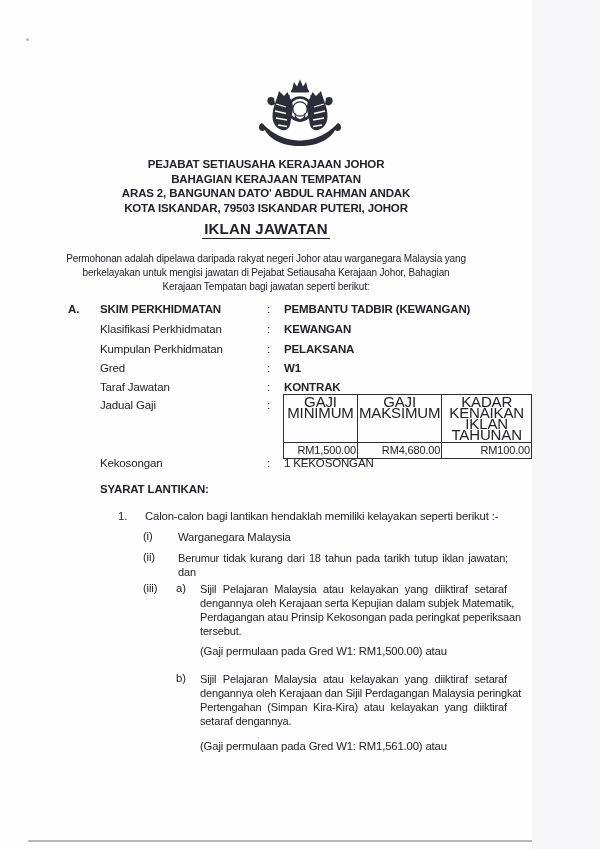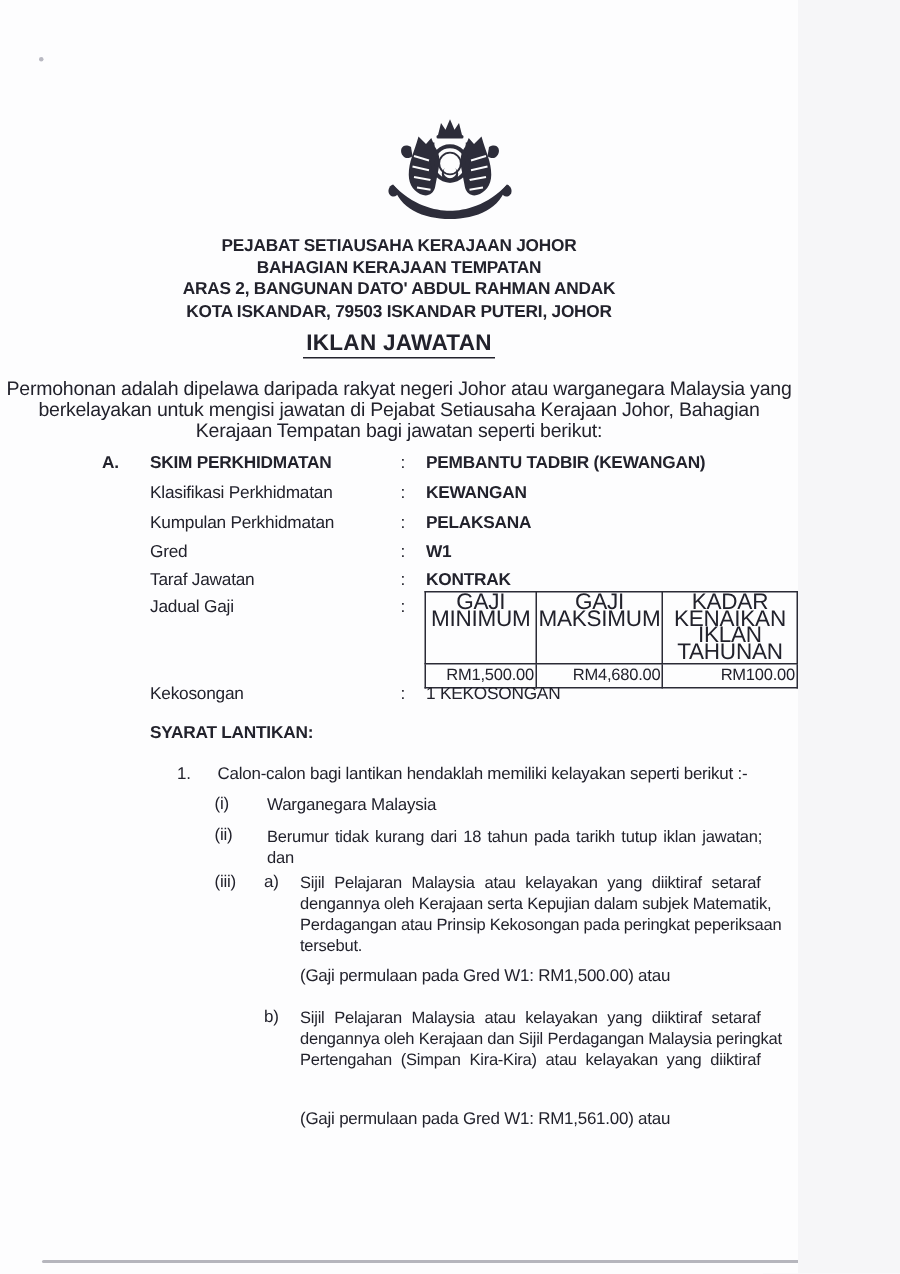--- a/index.html
+++ b/index.html
@@ -15,21 +15,21 @@
     letter-spacing:-0.15px;
   }
   .abs{position:absolute;}
   .bold{font-weight:bold;}
   .center{left:0;right:0;text-align:center;}
   .hline{font-size:11.5px;line-height:14.6px;font-weight:bold;}
   .doc-title{
     display:inline-block;font-size:15px;font-weight:bold;
     border-bottom:1.6px solid #22222c;padding:0 2px 1px 2px;letter-spacing:0.2px;
   }
-  .intro-line{font-size:13px;line-height:14px;white-space:nowrap;text-align:center;}
+  .intro-line{font-size:10px;line-height:14px;white-space:nowrap;text-align:center;}
   .fieldrow{left:0;width:600px;height:16px;}
   .fieldrow .lbl{position:absolute;left:100px;top:0;font-size:11.5px;}
   .fieldrow .col{position:absolute;left:267px;top:0;font-size:11.5px;}
   .fieldrow .val{position:absolute;left:284px;top:0;font-size:11.5px;font-weight:bold;}
   .fieldrow.plain .val{font-weight:normal;}
   table.gaji{
     border-collapse:collapse;position:absolute;left:283px;top:394px;
     letter-spacing:-0.15px;
   }
   table.gaji th,table.gaji td{
@@ -202,18 +202,19 @@
     <div class="jline">Perdagangan atau Prinsip Kekosongan pada peringkat peperiksaan</div>
     <div class="jline last">tersebut.</div>
   </div>
   <div class="abs body-sm nowrap" style="left:200px;top:644px;">(Gaji permulaan pada Gred W1: RM1,500.00) atau</div>
 
   <div class="abs marker" style="left:176px;top:672px;">b)</div>
   <div class="abs" style="left:200px;top:672px;width:307px;">
     <div class="jline">Sijil Pelajaran Malaysia atau kelayakan yang diiktiraf setaraf</div>
     <div class="jline">dengannya oleh Kerajaan dan Sijil Perdagangan Malaysia peringkat</div>
     <div class="jline">Pertengahan (Simpan Kira-Kira) atau kelayakan yang diiktiraf</div>
+    <div class="jline last">setaraf dengannya.</div>
   </div>
   <div class="abs body-sm nowrap" style="left:200px;top:739px;">(Gaji permulaan pada Gred W1: RM1,561.00) atau</div>
 
   <div class="abs scan-line"></div>
 
 </div>
 
 </body></html>

